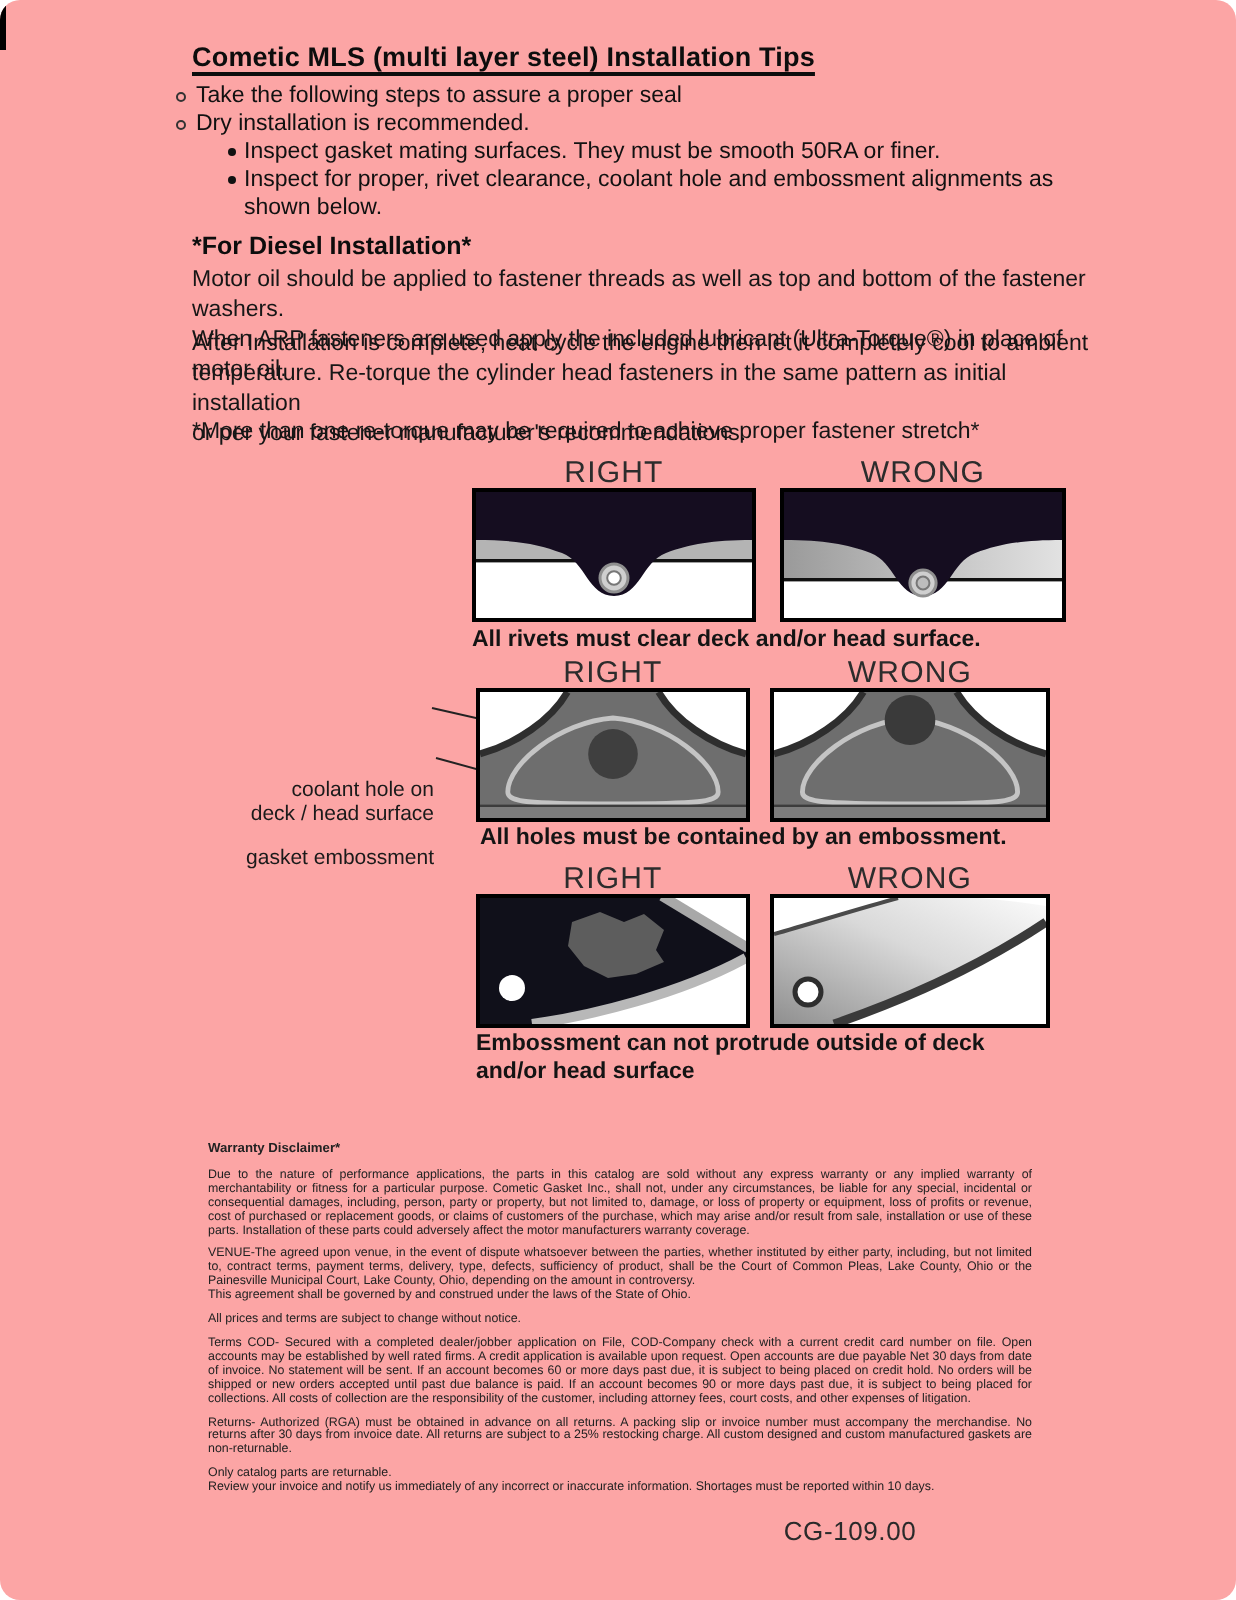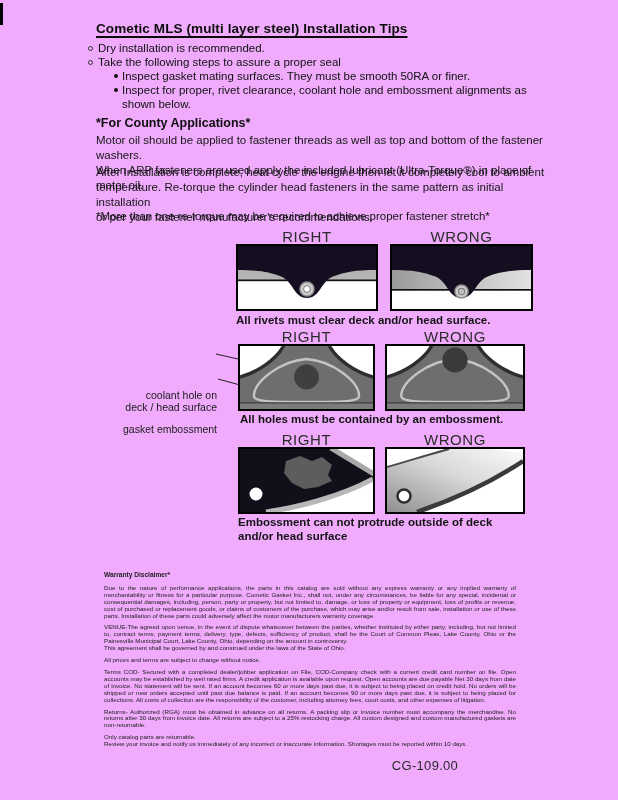--- a/index.html
+++ b/index.html
@@ -1,24 +1,25 @@
 <!DOCTYPE html>
 <html><head>
 <meta charset="utf-8">
 <style>
   * { margin: 0; padding: 0; box-sizing: border-box; }
   html, body { background: #ffffff; }
   .page {
     position: relative;
     width: 618px;
     height: 800px;
-    background: #f0abfc;
+    background: #fca5a5;
     font-family: "Liberation Sans", sans-serif;
     color: #111111;
     overflow: hidden;
+    border-radius: 10px;
   }
   .corner-mark {
     position: absolute;
     left: 0; top: 3px;
     width: 3px; height: 22px;
     background: #000;
   }
   .page-title {
     position: absolute;
     left: 96px; top: 21px;
@@ -137,37 +138,37 @@
 
 <div class="page">
 
   <div class="corner-mark"></div>
 
   <div class="page-title">Cometic MLS (multi layer steel) Installation Tips</div>
 
   <div class="tips-list">
     <div class="tip-row">
       <span class="marker"></span>
+      <span>Take the following steps to assure a proper seal</span>
+    </div>
+    <div class="tip-row">
+      <span class="marker"></span>
       <span>Dry installation is recommended.</span>
     </div>
-    <div class="tip-row">
-      <span class="marker"></span>
-      <span>Take the following steps to assure a proper seal</span>
-    </div>
     <div class="tip-row sub">
       <span class="marker"></span>
       <span>Inspect gasket mating surfaces.  They must be smooth 50RA or finer.</span>
     </div>
     <div class="tip-row sub">
       <span class="marker"></span>
       <span>Inspect for proper, rivet clearance, coolant hole and embossment alignments as shown below.</span>
     </div>
   </div>
 
-  <div class="diesel-heading">*For County Applications*</div>
+  <div class="diesel-heading">*For Diesel Installation*</div>
   <div class="diesel-para p1">Motor oil should be applied to fastener threads as well as top and bottom of the fastener washers.
 When ARP fasteners are used apply the included lubricant (Ultra-Torque®) in place of motor oil.</div>
   <div class="diesel-para p2">After Installation is complete, heat cycle the engine then let it completely cool to ambient
 temperature. Re-torque the cylinder head fasteners in the same pattern as initial installation
 or per your fastener manufacturer's recommendations.</div>
   <div class="diesel-para p3">*More than one re-torque may be required to achieve proper fastener stretch*</div>
 
   <div class="rw-label" style="left:236px; top:228px; width:142px;">RIGHT</div>
   <div class="rw-label" style="left:390px; top:228px; width:143px;">WRONG</div>
 

